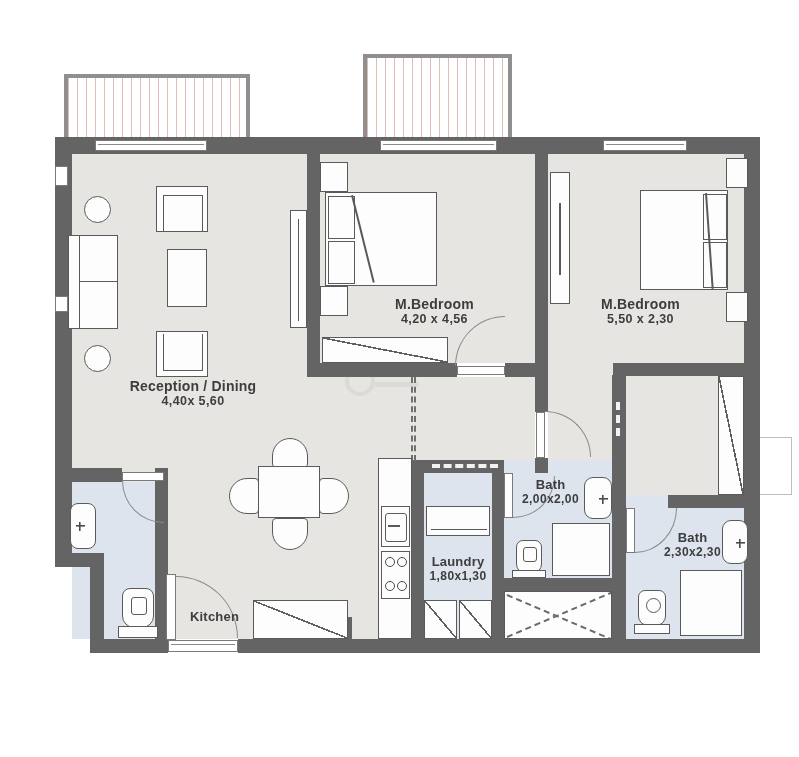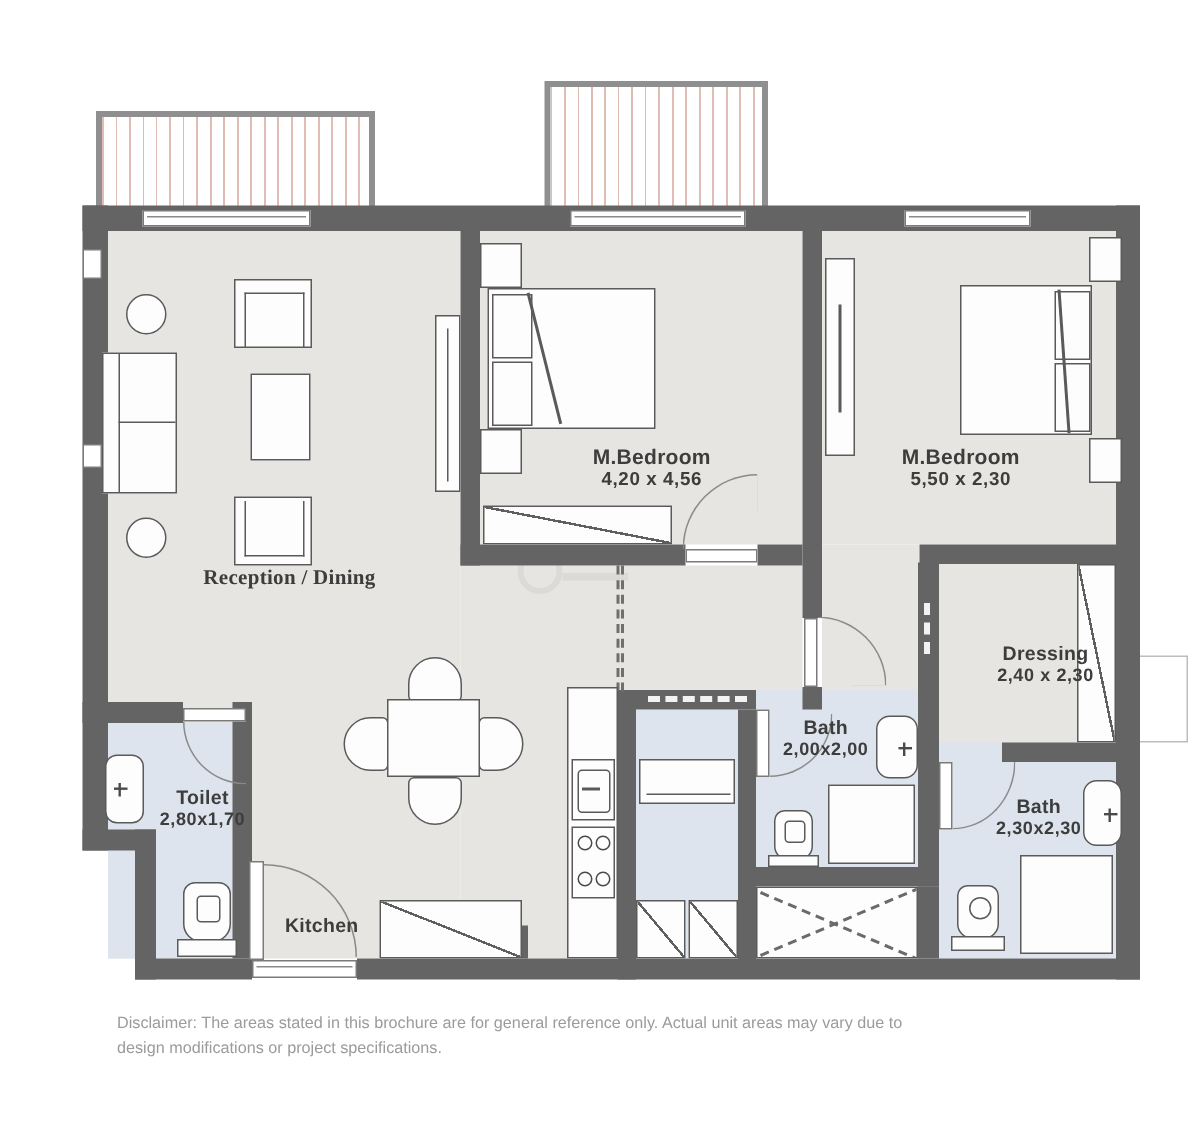--- a/index.html
+++ b/index.html
@@ -217,46 +217,42 @@
 
   <div class="fur" style="left:722px;top:520px;width:26px;height:44px;border-radius:9px;">
     <div class="cross" style="left:12px;top:17px;"></div>
   </div>
   <div class="fur" style="left:680px;top:570px;width:62px;height:66px;"></div>
   <div class="fur" style="left:638px;top:590px;width:28px;height:36px;border-radius:7px 7px 10px 10px;">
     <div class="round" style="position:absolute;left:7px;top:7px;width:13px;height:13px;border:1px solid #5a5a5a;"></div>
   </div>
   <div class="fur" style="left:634px;top:624px;width:36px;height:10px;"></div>
 
-  <div class="lbl" style="left:88px;top:378px;width:210px;font-family:Liberation Serif, serif;">
+  <div class="lbl" style="left:88px;top:378px;width:210px;">
     <div class="nm">Reception / Dining</div>
+    <div class="dm">4,40x 5,60</div>
   </div>
   <div class="lbl" style="left:352px;top:296px;width:165px;">
     <div class="nm">M.Bedroom</div>
     <div class="dm">4,20 x 4,56</div>
   </div>
   <div class="lbl" style="left:558px;top:296px;width:165px;">
     <div class="nm">M.Bedroom</div>
     <div class="dm">5,50 x 2,30</div>
   </div>
-  <div class="lbl sm" style="left:637px;top:428px;width:120px;">
-    <div class="nm">Dressing</div>
-    <div class="dm">2,40 x 2,30</div>
-  </div>
   <div class="lbl sm" style="left:498px;top:477px;width:105px;">
     <div class="nm">Bath</div>
     <div class="dm">2,00x2,00</div>
   </div>
   <div class="lbl sm" style="left:640px;top:530px;width:105px;">
     <div class="nm">Bath</div>
     <div class="dm">2,30x2,30</div>
   </div>
-  <div class="lbl sm" style="left:80px;top:524px;width:110px;">
-    <div class="nm">Toilet</div>
-    <div class="dm">2,80x1,70</div>
+  <div class="lbl sm" style="left:408px;top:554px;width:100px;">
+    <div class="nm">Laundry</div>
+    <div class="dm">1,80x1,30</div>
   </div>
   <div class="lbl sm" style="left:172px;top:609px;width:85px;">
     <div class="nm">Kitchen</div>
   </div>
 
-  <div class="disclaimer">Disclaimer: The areas stated in this brochure are for general reference only. Actual unit areas may vary due to design modifications or project specifications.</div>
 
 </div>
 
 </body></html>

